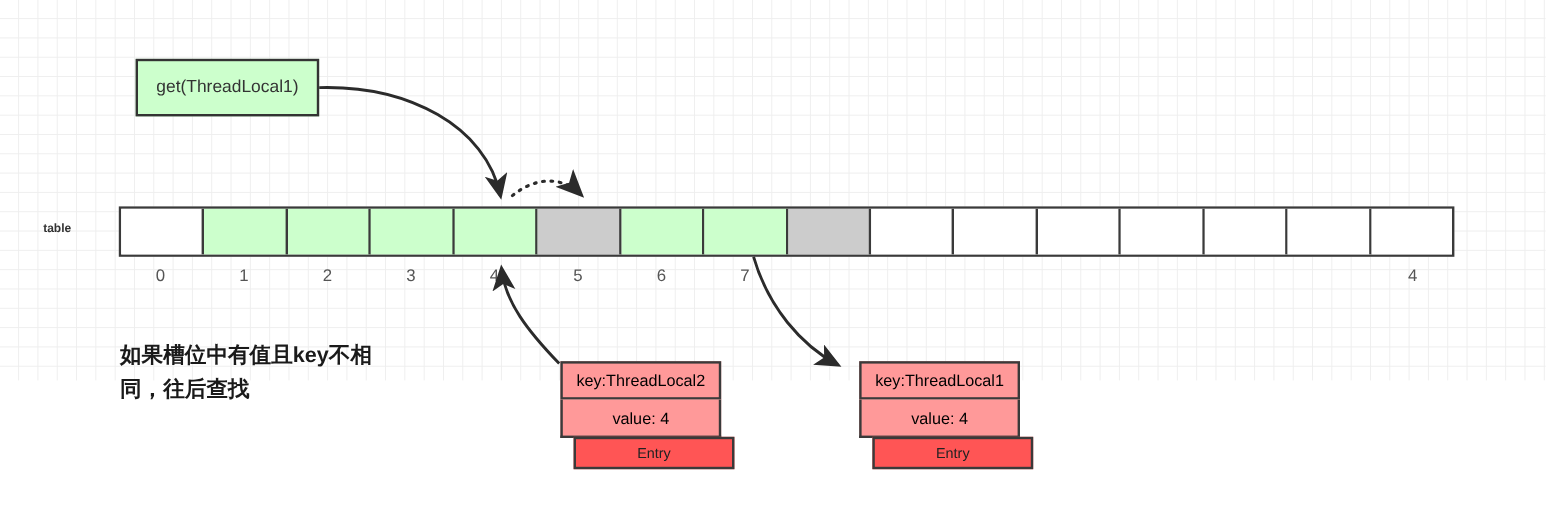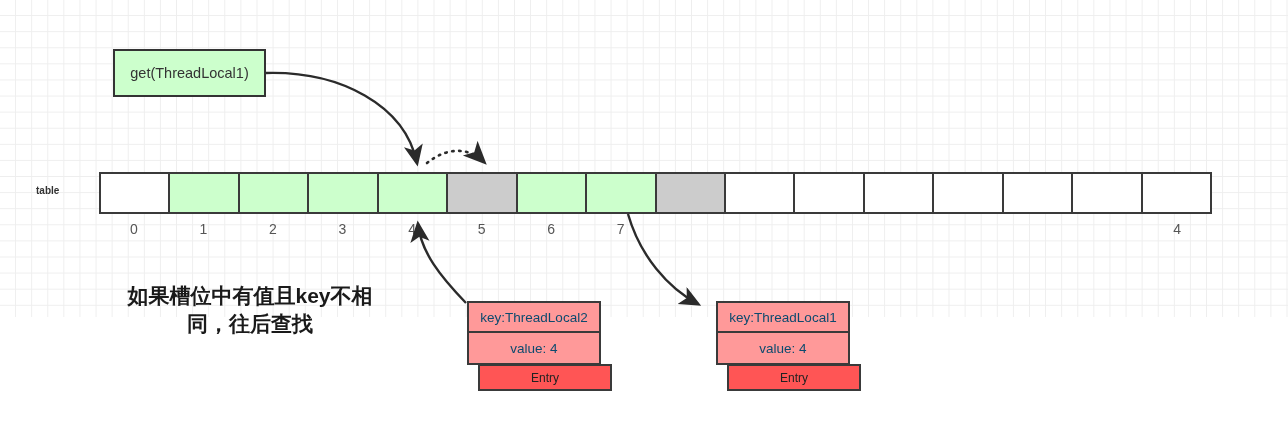--- a/index.html
+++ b/index.html
@@ -106,42 +106,41 @@
     font-size: 15.5px;
     font-weight: bold;
     color: #1a1a1a;
     letter-spacing: 0.2px;
   }
   .note-left {
     position: absolute;
     left: 100px;
     top: 282px;
     width: 300px;
-    text-align: center;
-    font-size: 21px;
+    font-size: 18px;
     font-weight: bold;
     color: #1a1a1a;
     line-height: 28px;
   }
 
   
   .entry-card {
     position: absolute;
     width: 134px;
   }
   .entry-card .field {
     height: 32px;
     background: #ff9999;
     border: 2px solid #3a3a3a;
     box-sizing: border-box;
     display: flex;
     align-items: center;
     justify-content: center;
     font-size: 13.5px;
-    color: #0c4a6e;
+    color: #000000;
   }
   .entry-card .field.second { border-top: none; }
   .entry-card .tag {
     position: relative;
     left: 11px;
     width: 134px;
     height: 27px;
     margin-top: -1px;
     background: #ff5555;
     border: 2px solid #3a3a3a;

